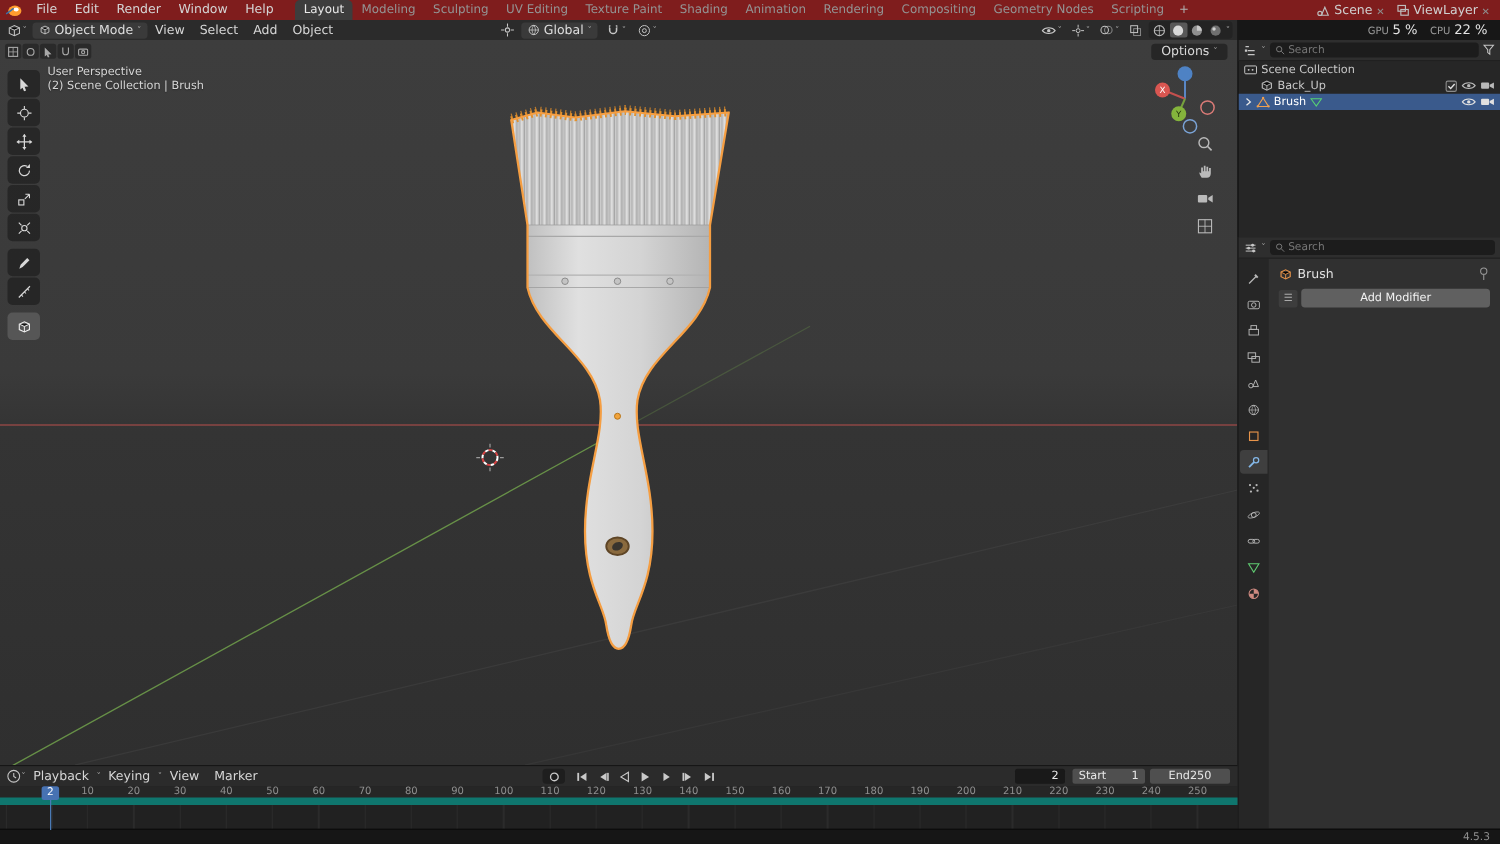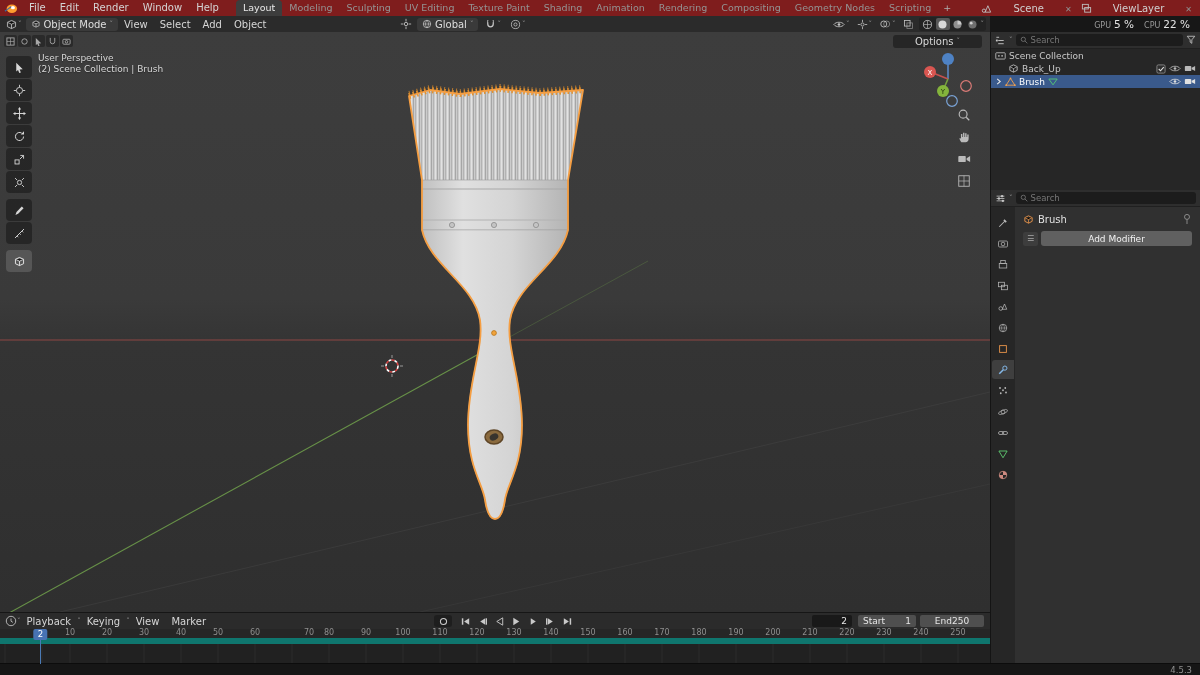--- a/index.html
+++ b/index.html
@@ -11,21 +11,21 @@
 
 
 #topbar{position:absolute;left:0;top:0;width:1200px;height:16px;background:#7f1d1d;
   display:flex;align-items:center;z-index:30}
 .menu{padding:0 7px;line-height:16px;color:#d4d4d4}
 #tabs{display:flex;align-items:flex-start;height:16px;margin-left:10px}
 .wtab{padding:1px 7px 2px;font-size:9.5px;color:#949494;border-radius:4px 4px 0 0;line-height:13px;white-space:nowrap}
 .wtab.active{background:#3d3d3d;color:#e9e9e9}
 .wtab.plus{color:#b0b0b0;padding:1px 5px 2px}
 .tb-right{margin-left:auto;display:flex;align-items:center;gap:9px;padding-right:8px}
-.tb-widget{display:flex;align-items:flex-end;gap:21px;color:#d0d0d0;white-space:nowrap}
+.tb-widget{display:flex;align-items:flex-end;gap:3px;color:#d0d0d0;white-space:nowrap}
 .xicon{color:#8f8f8f;font-size:8px}
 
 
 #stats{position:absolute;left:990px;top:16px;width:210px;height:16px;background:#171717;
   display:flex;align-items:center;justify-content:flex-end;gap:10px;padding-right:10px;z-index:29}
 .stat{display:flex;align-items:baseline;gap:3px}
 .stat .lbl{font-size:8px;color:#9a9a9a}
 .stat .val{font-size:10.5px;color:#e4e4e4}
 
 
@@ -45,21 +45,21 @@
 #viewport{position:absolute;left:0;top:32px;width:990px;height:580px;overflow:hidden;
   background:linear-gradient(#3d3d3d 0%,#3a3a3a 46%,#343434 54%,#2f2f2f 100%)}
 .scene{position:absolute;left:0;top:0}
 #vp-text{position:absolute;left:38px;top:21px;line-height:11px;font-size:9px;
   color:#d6d6d6;text-shadow:0 1px 1px rgba(0,0,0,.35)}
 #vp-text .l2{color:#cscsc}
 #quicktoggles{position:absolute;left:4px;top:3px;display:flex;gap:1px}
 .qt{width:13px;height:12px;background:rgba(28,28,28,.55);border-radius:2px;
   display:flex;align-items:center;justify-content:center}
 #options-btn{position:absolute;right:8px;top:3px;background:rgba(24,24,24,.6);border-radius:3px;
-  padding:1px 22px;display:flex;gap:3px;align-items:center;color:#d8d8d8}
+  padding:1px 8px;display:flex;gap:3px;align-items:center;color:#d8d8d8}
 #toolbar{position:absolute;left:6px;top:24px;display:flex;flex-direction:column;gap:1px}
 .tool{width:26px;height:22px;border-radius:4px;background:rgba(35,35,35,.85);
   display:flex;align-items:center;justify-content:center}
 .tool.gap{margin-top:5px}
 .tool.active{background:#565656}
 #gizmo{position:absolute;right:12px;top:16px}
 #viewtools{position:absolute;right:17px;top:74px;display:flex;flex-direction:column;gap:4px}
 .vt{width:18px;height:18px;display:flex;align-items:center;justify-content:center;opacity:.9}
 
 
@@ -801,21 +801,21 @@
       <span>250</span>
     </span>
   </div>
   <div id="tl-ruler">
       <span class="tick" style="left: 70px;">10</span>
       <span class="tick" style="left: 107px;">20</span>
       <span class="tick" style="left: 144px;">30</span>
       <span class="tick" style="left: 181px;">40</span>
       <span class="tick" style="left: 218px;">50</span>
       <span class="tick" style="left: 255px;">60</span>
-      <span class="tick" style="left: 309px; text-align: right;">70</span>
+      <span class="tick" style="left: 292px; text-align: right;">70</span>
       <span class="tick" style="left: 329px;">80</span>
       <span class="tick" style="left: 366px;">90</span>
       <span class="tick" style="left: 403px;">100</span>
       <span class="tick" style="left: 440px;">110</span>
       <span class="tick" style="left: 477px;">120</span>
       <span class="tick" style="left: 514px;">130</span>
       <span class="tick" style="left: 551px;">140</span>
       <span class="tick" style="left: 588px;">150</span>
       <span class="tick" style="left: 625px;">160</span>
       <span class="tick" style="left: 662px;">170</span>

